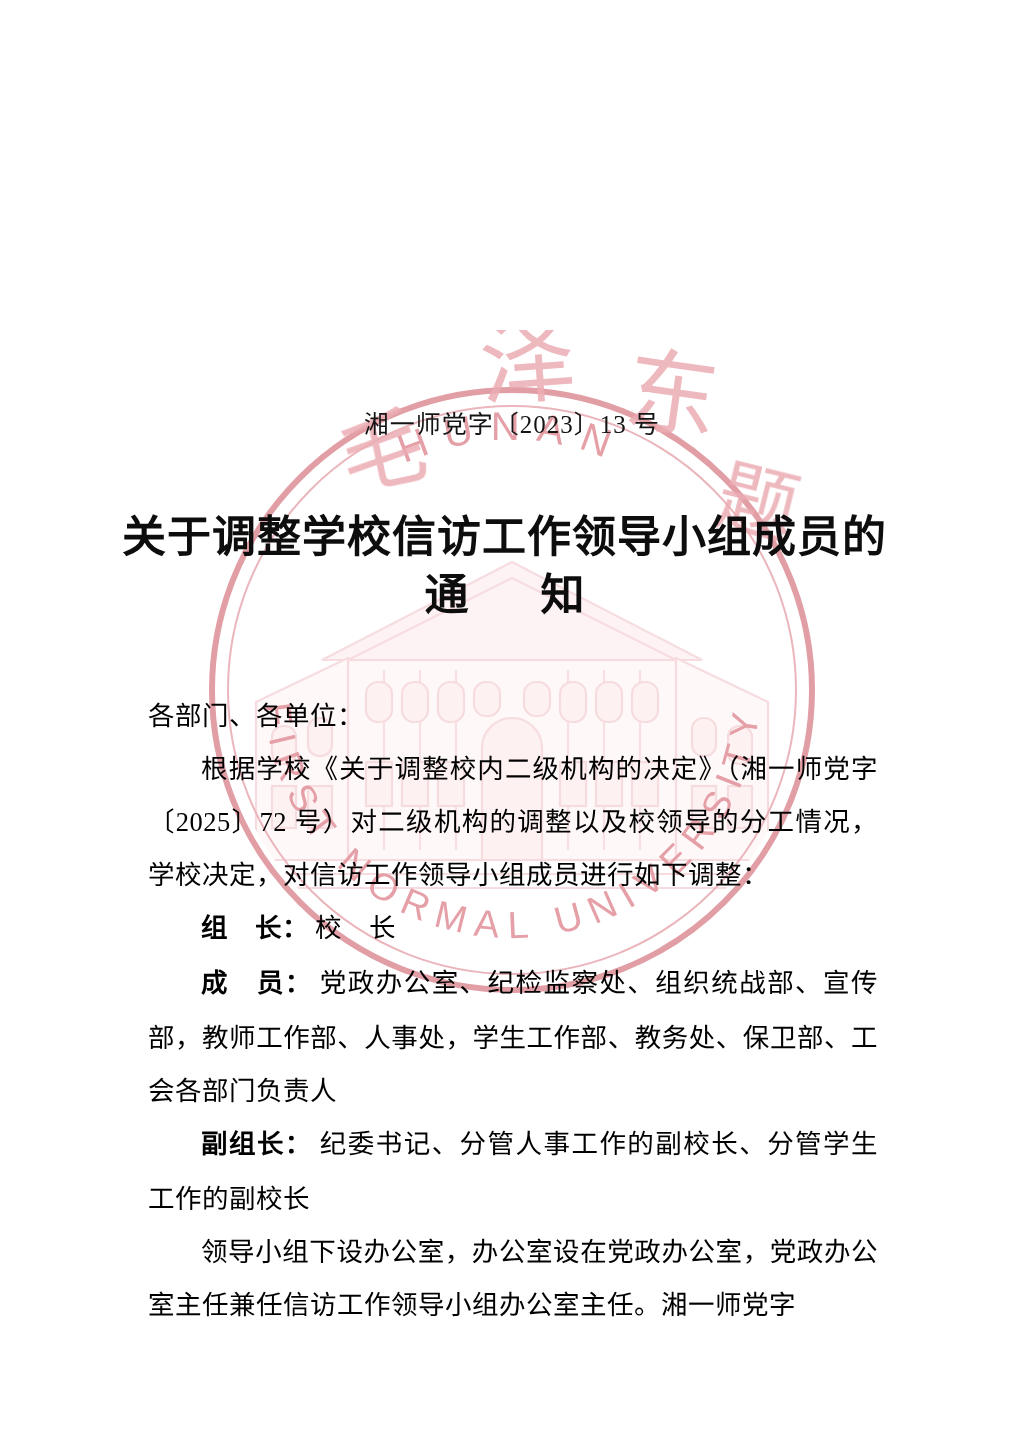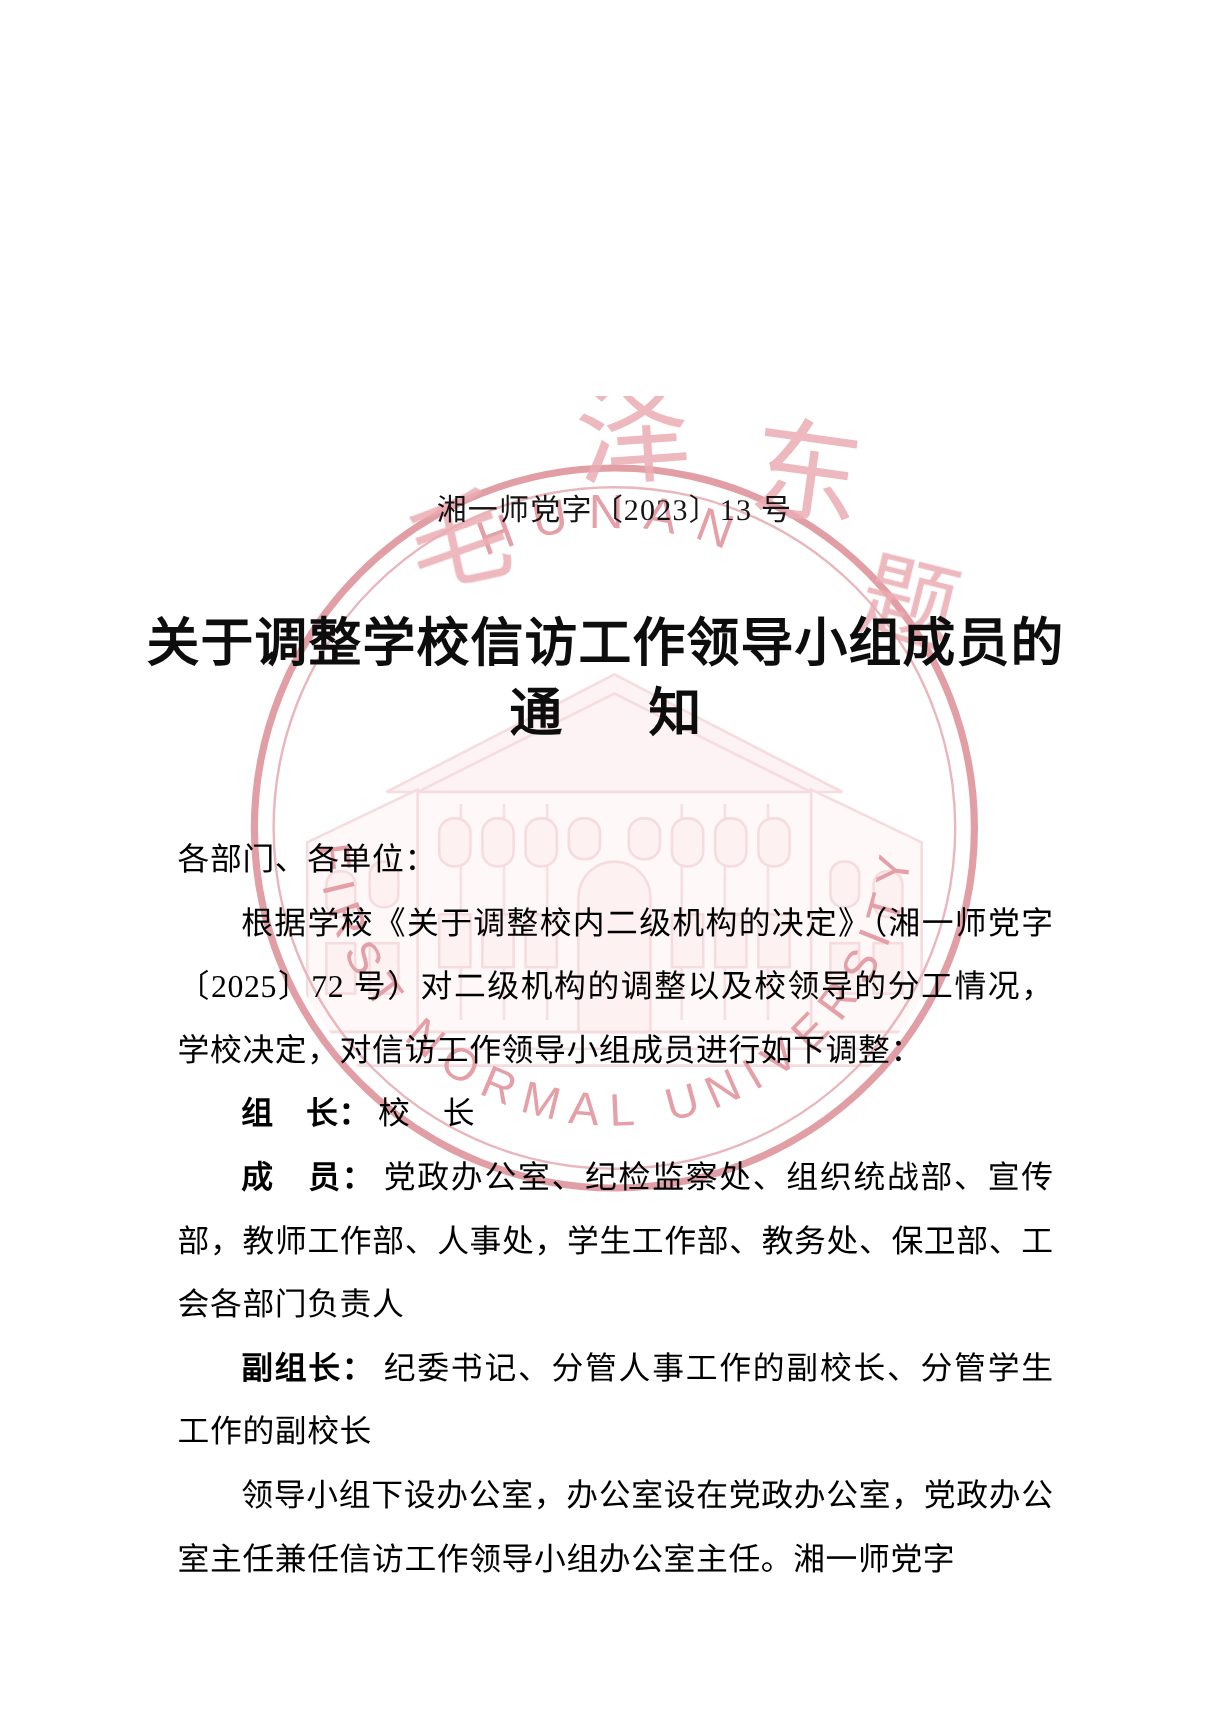--- a/index.html
+++ b/index.html
@@ -83,21 +83,21 @@
 
   .body-text p {
     margin: 0;
     text-indent: 0;
   }
   .body-text p.indent {
     text-indent: 2em;
   }
   .label {
     font-weight: bold;
-    font-family: Liberation Sans, sans-serif;
+    font-family: Liberation Mono, monospace;
     margin-top: 38px;
   }
   .gap-after-label {
     display: inline-block;
     width: 6px;
   }
 </style>
 </head>
 <body>
 

